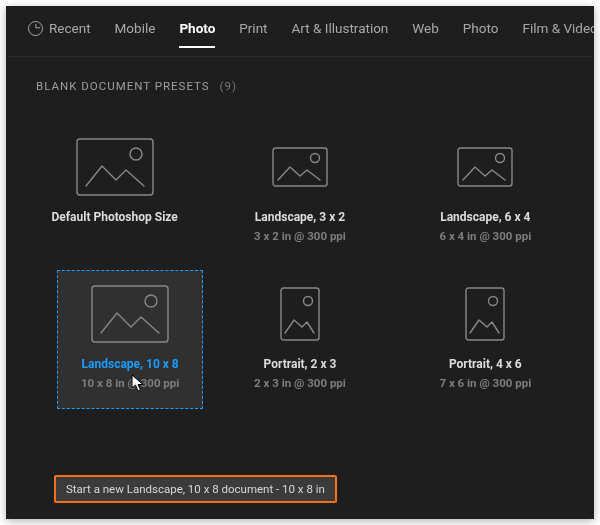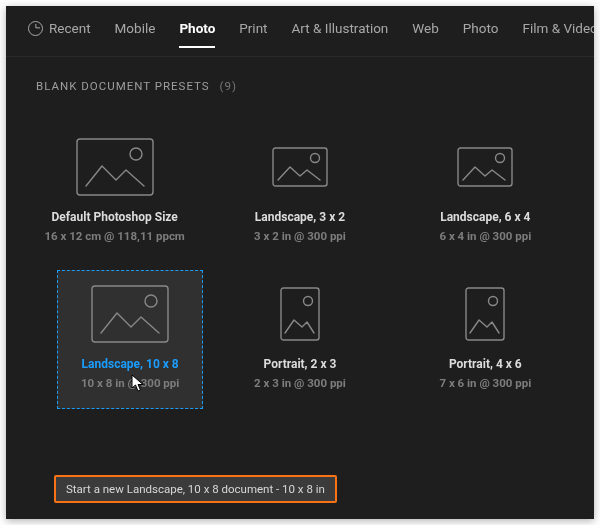--- a/index.html
+++ b/index.html
@@ -164,21 +164,20 @@
 
   <div class="grid">
 
     <div class="preset">
       <svg class="pi big" viewBox="0 0 78 58">
         <rect x="1" y="1" width="76" height="56" rx="3"></rect>
         <circle class="circ" cx="60" cy="16" r="6"></circle>
         <polyline class="mtn" points="10,48 26,28 40,42 50,32 68,48"></polyline>
       </svg>
       <div class="title">Default Photoshop Size</div>
-      <div class="meta">16 x 12 cm @ 118,11 ppcm</div>
     </div>
 
     <div class="preset">
       <svg class="pi med" viewBox="0 0 56 40">
         <rect x="1" y="1" width="54" height="38" rx="2.5"></rect>
         <circle class="circ" cx="43" cy="11" r="4.5"></circle>
         <polyline class="mtn" points="6,33 18,20 28,29 35,23 48,33"></polyline>
       </svg>
       <div class="title">Landscape, 3 x 2</div>
       <div class="meta">3 x 2 in @ 300 ppi</div>

